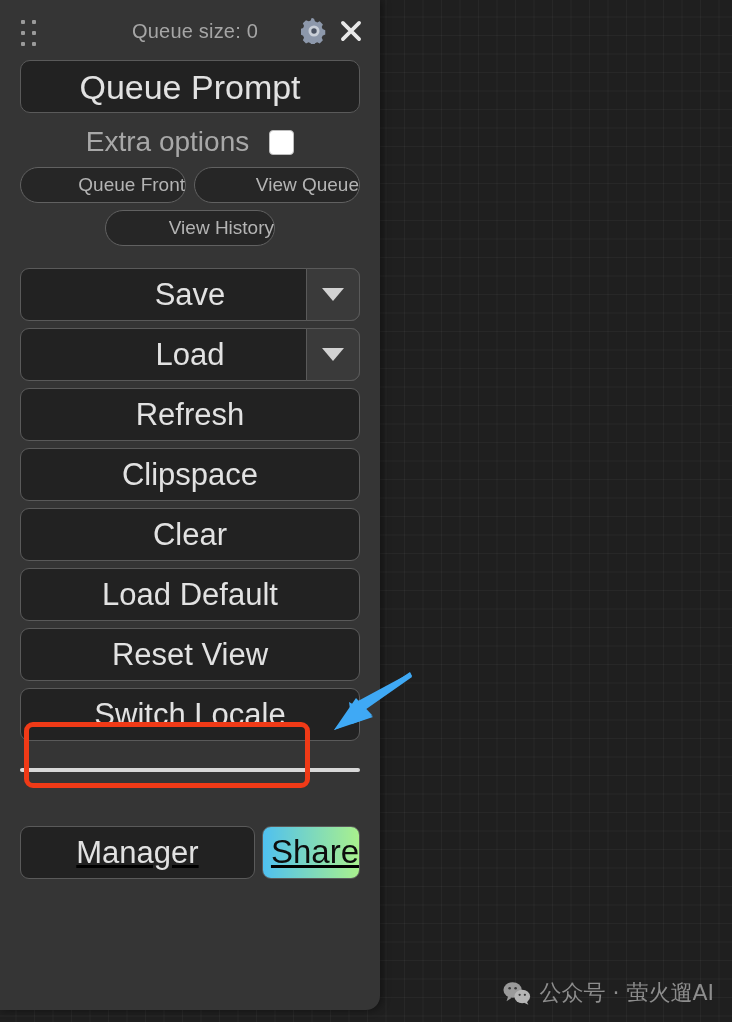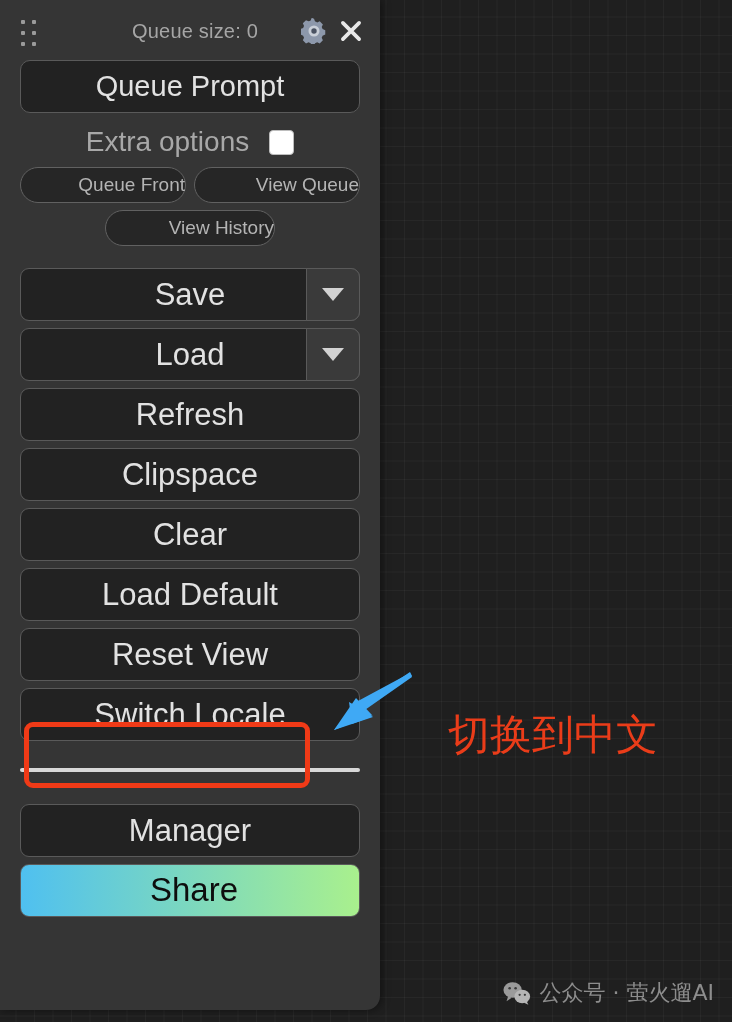--- a/index.html
+++ b/index.html
@@ -80,21 +80,21 @@
     color:#e2e2e2;
     font-size:31px;
     font-family:"Liberation Sans", sans-serif;
     text-align:center;
     cursor:pointer;
     line-height:1;
   }
 
   .queue-prompt {
     height:53px;
-    font-size:29px;
+    font-size:34px;
     margin-top:-2px;
     border-radius:10px;
   }
 
   
   .extra-row {
     display:flex;
     align-items:center;
     justify-content:center;
     gap:20px;
@@ -185,24 +185,25 @@
   
   .divider {
     height:4px;
     background:#d8d8d8;
     margin:27px 0 0 0;
     border-radius:2px;
   }
 
   
   .bottom-group {
-    margin-top:32px;
-    display:flex;
-    flex-direction:column;
+    margin-top:54px;
+    display:flex;
+    flex-direction:row;
     gap:7px;
+    text-decoration:underline;
   }
   .share-btn {
     height:53px;
     border:1px solid #5a5a5a;
     border-radius:9px;
     color:#0d0d0d;
     font-size:33px;
     display:flex; align-items:center; justify-content:center;
     cursor:pointer;
   }
@@ -339,21 +340,21 @@
 </div>
 
 <div class="highlight-box" style="border-color: rgb(240, 58, 23);"></div>
 
 <svg id="arrow-annotation" viewBox="0 0 82 66">
   <path d="M80 8 L28 43 L41 48 L20 56 L17 34 L26 39 L78 4 Z" fill="#3fa9f5"></path>
   <path d="M2 62 L24 30 L40 47 Z" fill="#3fa9f5"></path>
   <path d="M2 62 L26 33 L78 5 L80 9 L30 44 L41 49 Z" fill="#3fa9f5"></path>
 </svg>
 
-<div id="annotation-text" style="color: rgb(234, 60, 25);"><br><span>切换到中文</span></div>
+<div id="annotation-text" style="color: rgb(234, 60, 25);"><br></div>
 
 <div id="watermark">
   <svg class="wechat-icon" viewBox="0 0 32 27">
     <ellipse cx="11" cy="10" rx="10.5" ry="8.8" fill="#9a9a9a"></ellipse>
     <path d="M6 17 L4 23 L10 19 Z" fill="#9a9a9a"></path>
     <ellipse cx="22" cy="17.5" rx="9" ry="7.6" fill="#b5b5b5"></ellipse>
     <path d="M27 23 L29 27 L24 24.5 Z" fill="#b5b5b5"></path>
     <circle cx="7.6" cy="8" r="1.5" fill="#3a3a3a"></circle>
     <circle cx="14.4" cy="8" r="1.5" fill="#3a3a3a"></circle>
     <circle cx="19" cy="15.6" r="1.3" fill="#3a3a3a"></circle>

